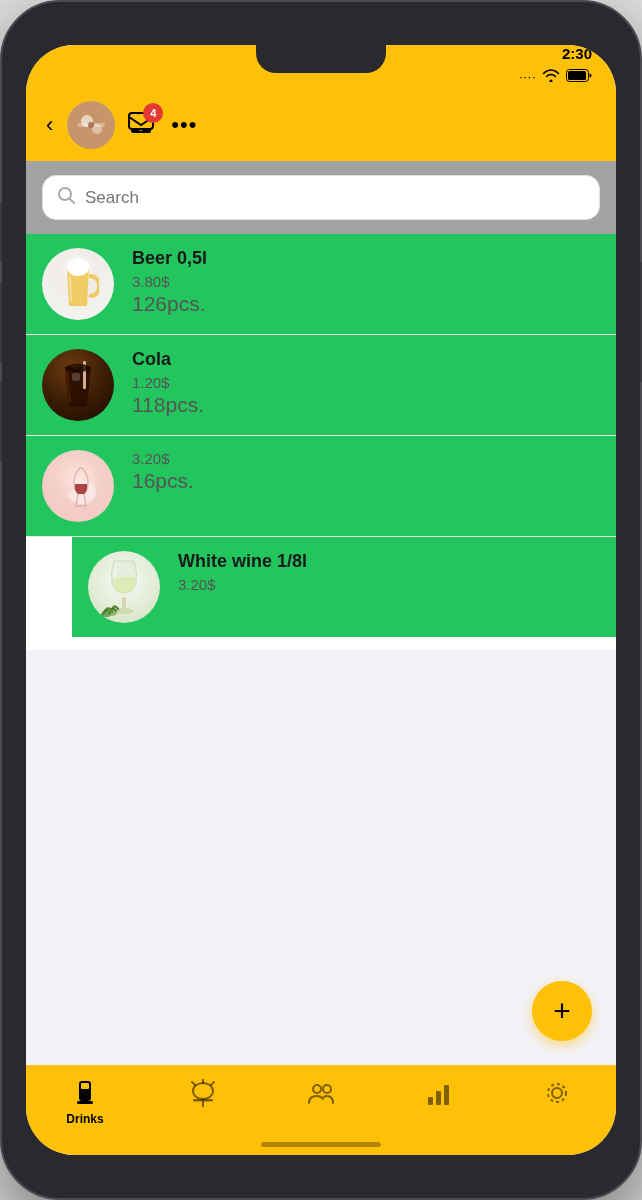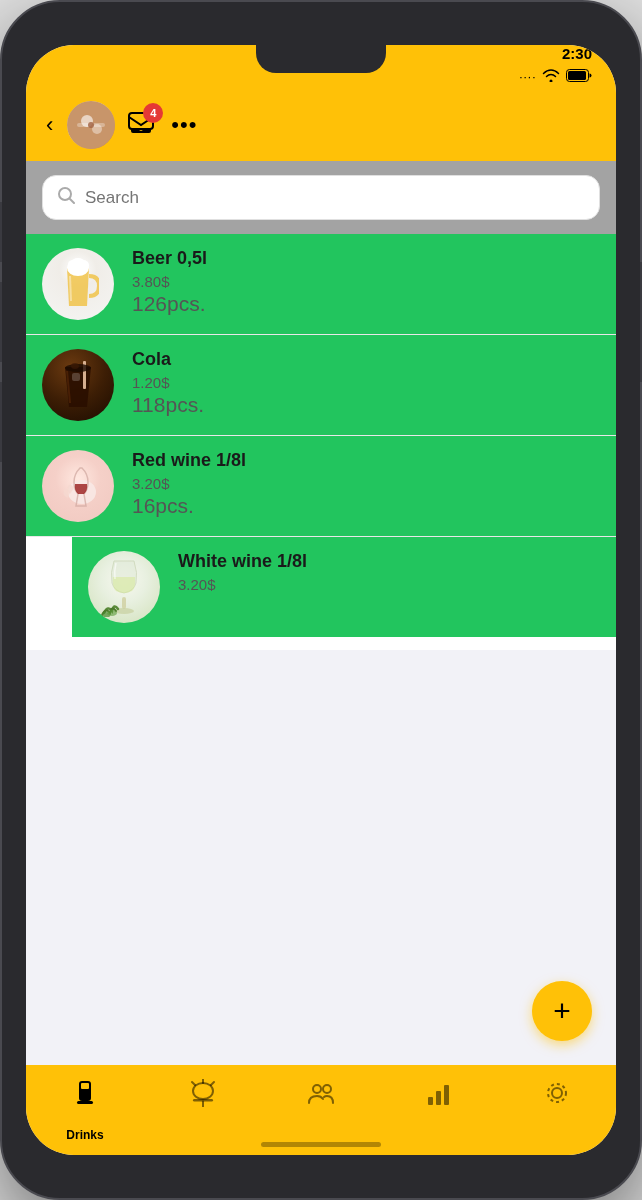--- a/index.html
+++ b/index.html
@@ -281,21 +281,21 @@
       align-items: flex-start;
       padding-top: 10px;
       flex-shrink: 0;
     }
 
     .nav-item {
       flex: 1;
       display: flex;
       flex-direction: column;
       align-items: center;
-      gap: 21px;
+      gap: 5px;
       cursor: pointer;
       padding: 4px 0;
     }
 
     .nav-label {
       font-size: 12px;
       font-weight: 600;
       color: #000;
     }
 
@@ -484,21 +484,20 @@
 
             <path d="M18 34 Q14 30 16 26 Q18 22 22 28" fill="#f5d8d0" opacity="0.8"></path>
             <path d="M16 38 Q10 36 12 30 Q14 26 18 32" fill="#f5d8d0" opacity="0.8"></path>
 
             <path d="M28 8 Q22 14 22 22 Q22 30 26 34 L24 46 L34 46 L32 34 Q36 30 36 22 Q36 14 30 8 Z" fill="transparent" stroke="#d0a8a0" stroke-width="1.5" opacity="0.7"></path>
 
             <path d="M23 24 Q22 30 26 34 L32 34 Q36 30 35 24 Z" fill="#8B0000" opacity="0.7"></path>
           </svg>
         </div>
         <div class="item-info">
-          <div class="item-name">Red wine 1/8l</div>
           <div class="item-price">3.20$</div>
           <div class="item-qty">16pcs.</div>
         </div>
       </div>
 
       <div class="item-row">
         <div class="item-image" style="background: radial-gradient(circle at 50% 40%, #f8f8f0 0%, #e8f0e0 40%, #d0e0b8 100%);">
           <svg width="52" height="60" viewBox="0 0 52 60">
 
             <rect x="24" y="40" width="4" height="12" rx="2" fill="#d0d0a0" opacity="0.8"></rect>

